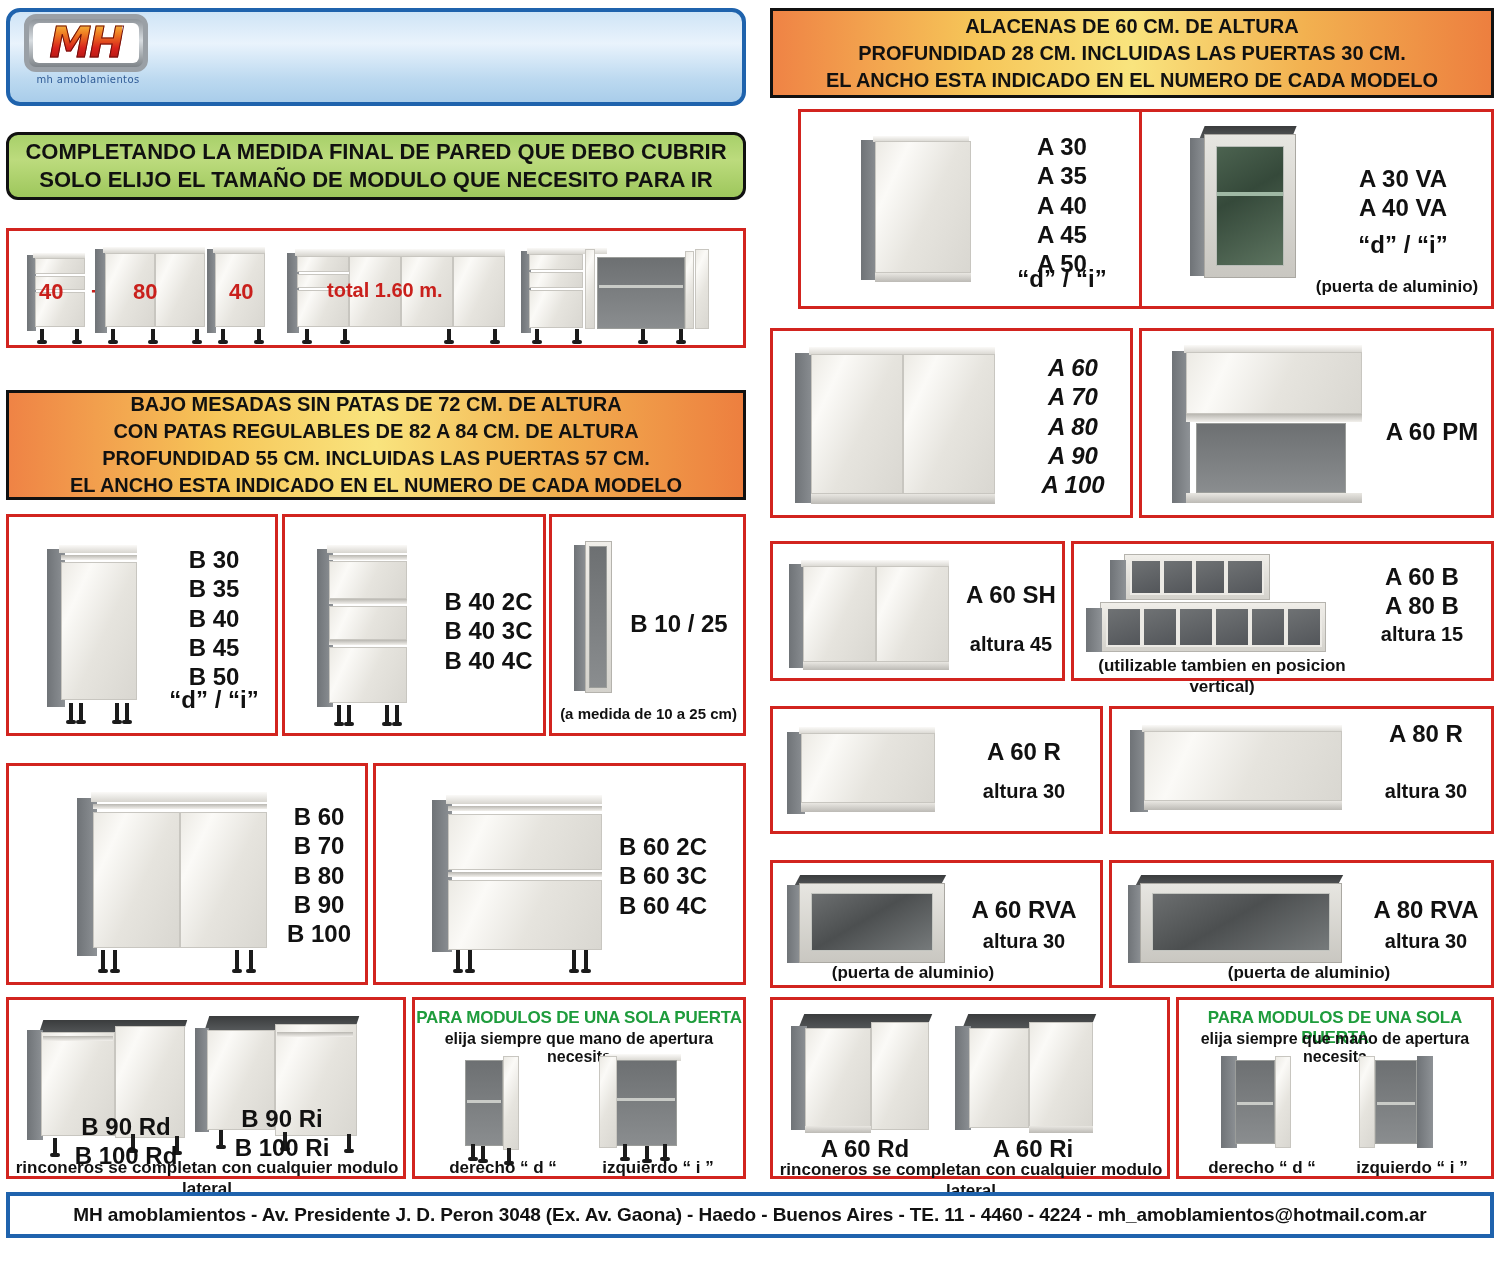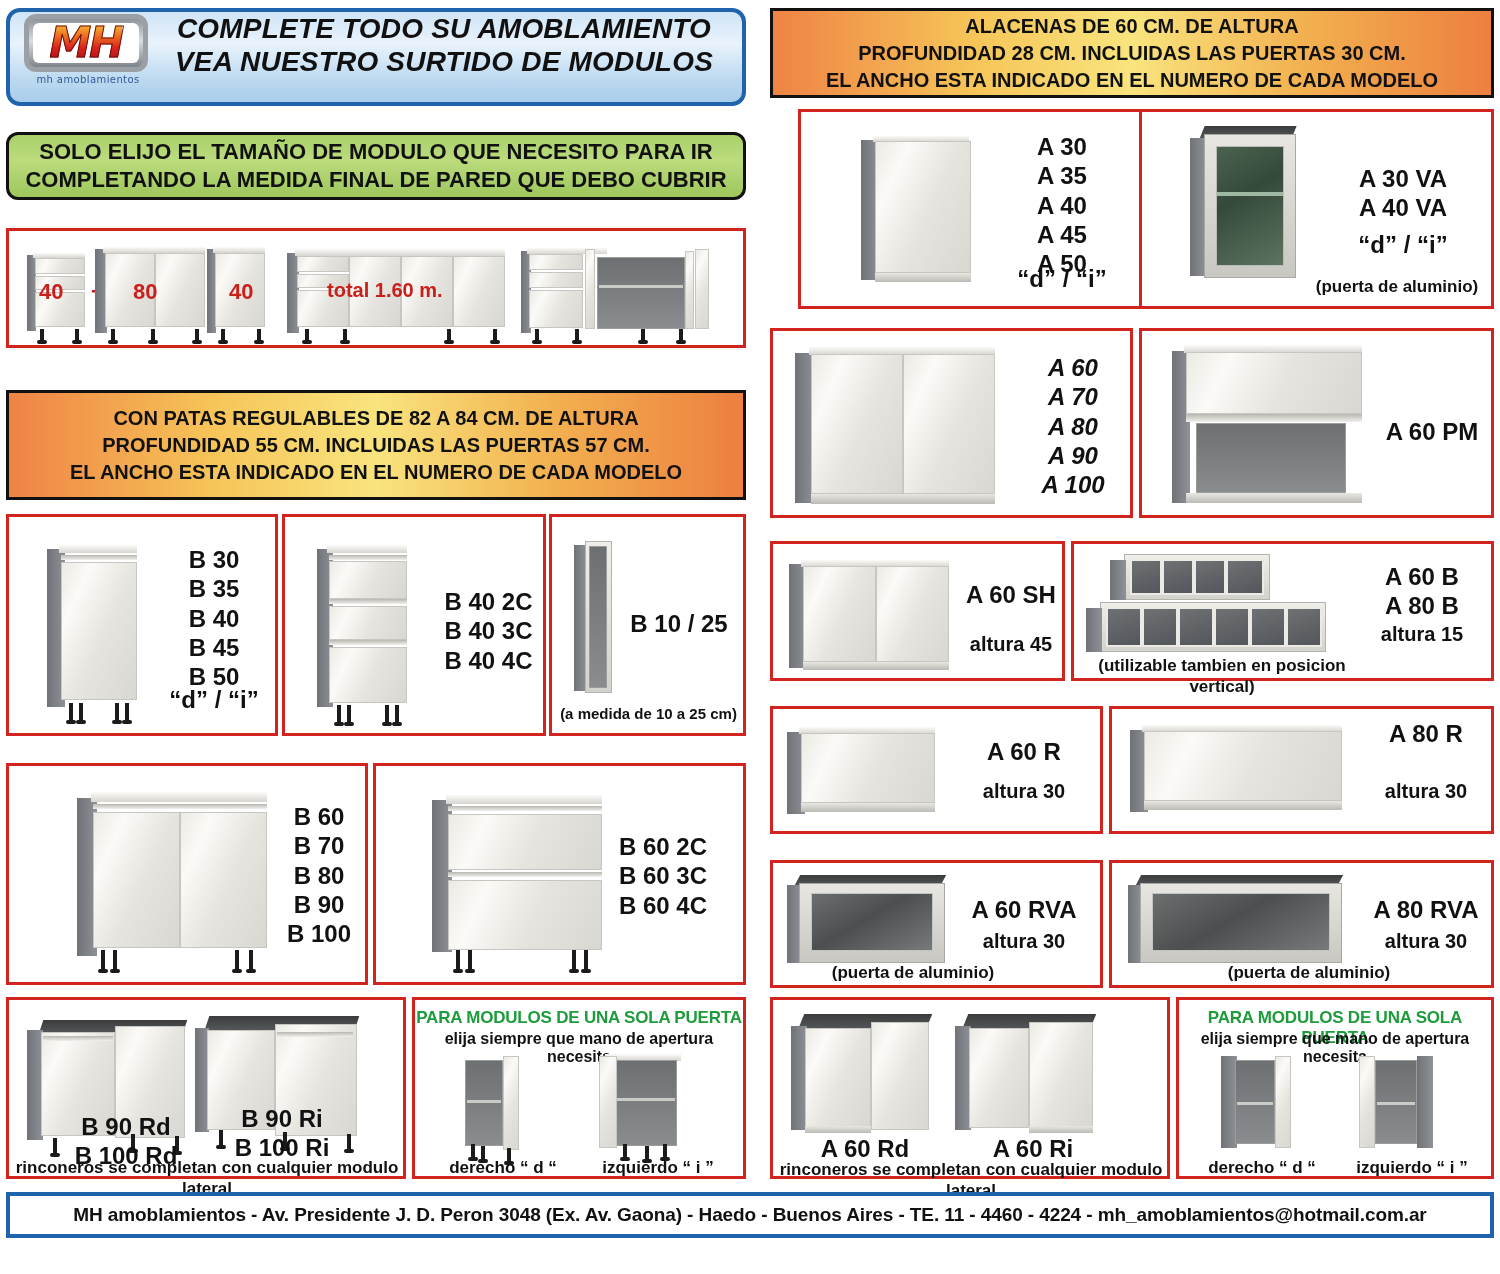--- a/index.html
+++ b/index.html
@@ -138,30 +138,26 @@
 
 <div class="logobar">
   <div class="logo">
     <div class="logo-plate">
       <div class="logo-inner">
         <span class="mh-letter">MH</span>
       </div>
     </div>
     <div class="logo-word">mh amoblamientos</div>
   </div>
-  <div class="slogan">
-    <div>COMPLETE TODO SU AMOBLAMIENTO</div>
-    <div>VEA NUESTRO SURTIDO DE MODULOS</div>
-  </div>
 </div>
 
 <div class="greenbar">
   <div>
+    <div>COMPLETANDO LA MEDIDA FINAL DE PARED QUE DEBO CUBRIR</div>
     <div>SOLO ELIJO EL TAMAÑO DE MODULO QUE NECESITO PARA IR</div>
-    <div>COMPLETANDO LA MEDIDA FINAL DE PARED QUE DEBO CUBRIR</div>
   </div>
 </div>
 
 <div class="panel" style="left:6px;top:228px;width:740px;height:120px;">
 
   <div class="fx" style="left:18px;top:18px;width:58px;height:82px;">
     <div class="side" style="left:0;top:6px;width:9px;height:76px;"></div>
     <div class="topcap" style="left:6px;top:4px;width:52px;height:5px;"></div>
     <div class="door" style="left:8px;top:9px;width:50px;height:16px;"></div>
     <div class="door" style="left:8px;top:27px;width:50px;height:14px;"></div>
@@ -222,20 +218,21 @@
     <div class="door" style="left:174px;top:6px;width:14px;height:80px;"></div>
     <div class="leg" style="left:14px;top:86px;"></div>
     <div class="leg" style="left:54px;top:86px;"></div>
     <div class="leg" style="left:120px;top:86px;"></div>
     <div class="leg" style="left:158px;top:86px;"></div>
   </div>
 </div>
 
 <div class="orangebar" style="left:6px;top:390px;width:740px;height:110px;">
   <div>
+    <div>BAJO MESADAS SIN PATAS DE 72 CM. DE ALTURA</div>
     <div>CON PATAS REGULABLES DE 82 A 84 CM. DE ALTURA</div>
     <div>PROFUNDIDAD 55 CM. INCLUIDAS LAS PUERTAS 57 CM.</div>
     <div>EL ANCHO ESTA INDICADO EN EL NUMERO DE CADA MODELO</div>
   </div>
 </div>
 
 <div class="panel" style="left:6px;top:514px;width:272px;height:222px;">
   <div class="fx" style="left:38px;top:22px;width:90px;height:180px;">
     <div class="side" style="left:0;top:10px;width:18px;height:158px;"></div>
     <div class="topcap" style="left:12px;top:6px;width:78px;height:8px;"></div>

